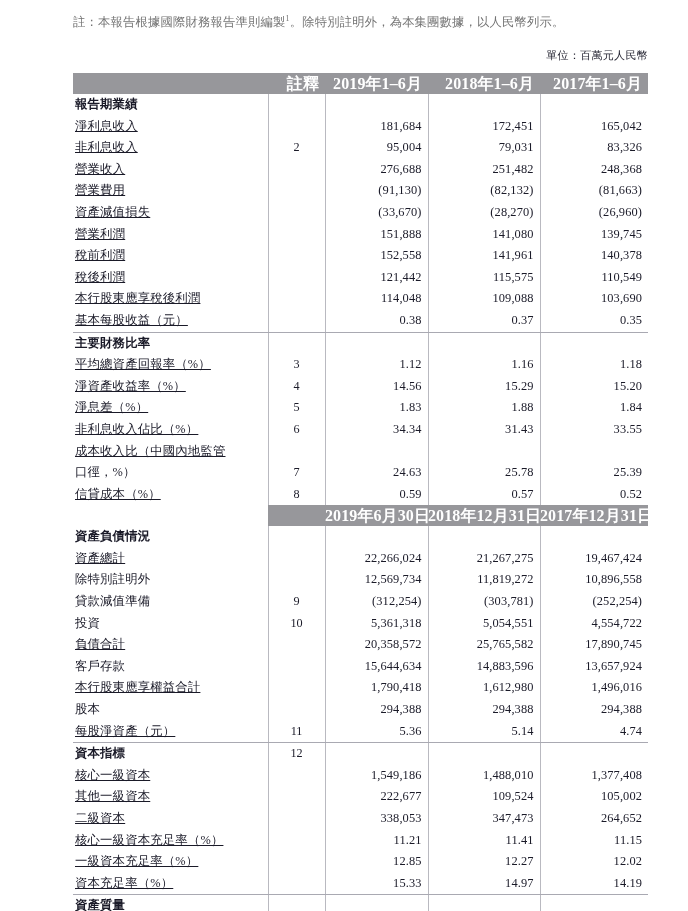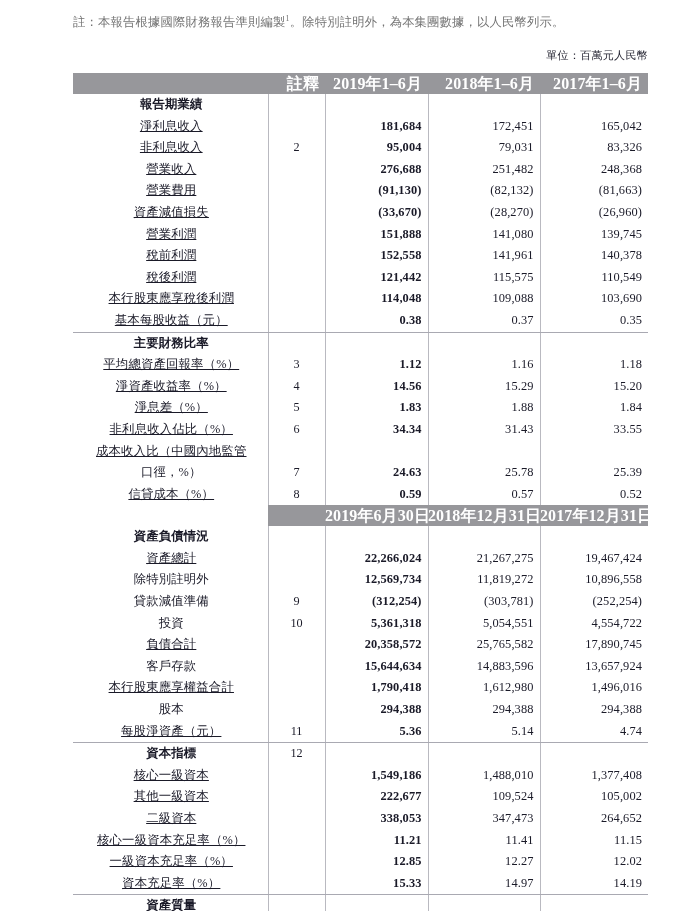--- a/index.html
+++ b/index.html
@@ -86,21 +86,21 @@
   }
   tr.hdr-2 td {
     background: #97979b;
   }
   tr.hdr-2 td.blank-lbl {
     background: #ffffff;
   }
 
   
   td.lbl {
-    text-align: center;
+    text-align: left;
     white-space: nowrap;
     height: 21.6px;
     line-height: 21.6px;
     padding-left: 2px;
     letter-spacing: 0.15px;
   }
   td.note {
     text-align: center;
     height: 21.6px;
     line-height: 21.6px;
@@ -113,21 +113,21 @@
     height: 21.6px;
     line-height: 21.6px;
     padding-right: 6px;
     white-space: nowrap;
     border-right: 1px solid #b9b9c0;
     font-size: 12.4px;
     letter-spacing: 0.1px;
   }
   td.val.first { border-left: none; }
   td.val.last  { border-right: none; }
-  td.val.b { font-weight: bold; margin-left: 47px; }
+  td.val.b { font-weight: normal; margin-left: 47px; }
 
   
   .i0 { padding-left: 2px;  font-weight: bold; }
   .i1 { padding-left: 22px; text-decoration: underline; }
   .i2 { padding-left: 38px; }
   .i3 { padding-left: 54px; }
 
   
   tr.rule td {
     height: 1px;

